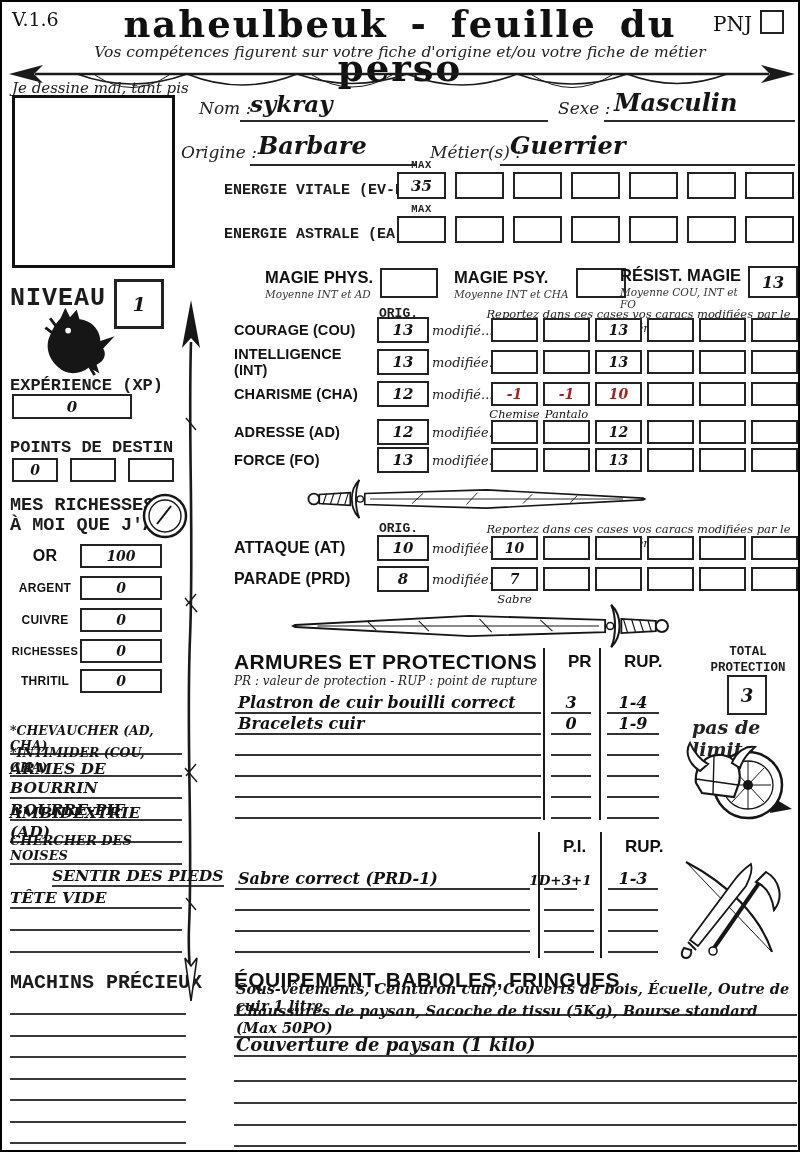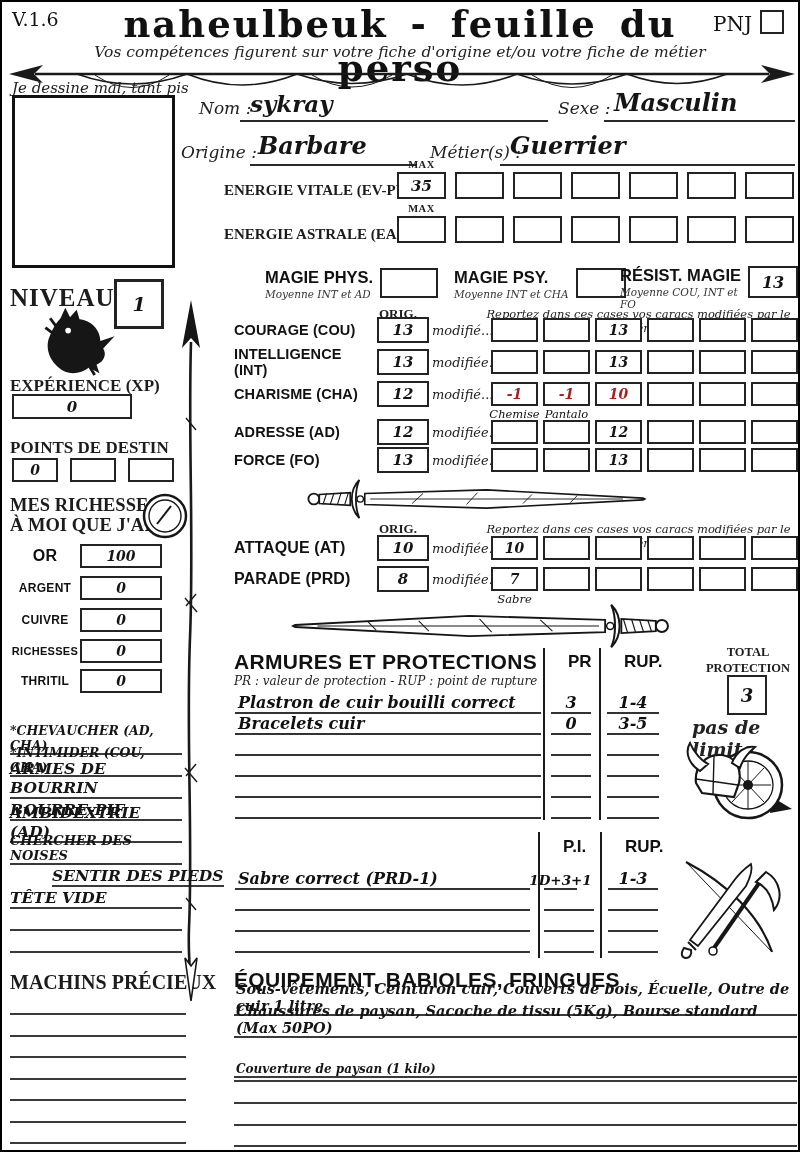--- a/index.html
+++ b/index.html
@@ -1,20 +1,20 @@
 <!DOCTYPE html>
 <html><head>
 <meta charset="utf-8">
 <style>
   html,body{margin:0;padding:0;background:#b9b9b9;}
   .page{position:relative;width:800px;height:1152px;background:#fff;border:2px solid #000;
         outline:1px solid #8a8a8a;box-sizing:border-box;overflow:hidden;
         font-family:"Liberation Sans",sans-serif;color:#111;}
   .abs{position:absolute;}
-  .bh{font-family:Liberation Serif, serif;font-weight:bold;color:#1c1c1c;}
+  .bh{font-family:Liberation Mono, monospace;font-weight:bold;color:#1c1c1c;}
   .script{font-family:"DejaVu Serif",serif;font-style:italic;color:#222;}
   .hand{font-family:"DejaVu Serif",serif;font-style:italic;font-weight:bold;color:#151515;}
   .red{color:#a42222;}
   .box{border:2px solid #232323;display:flex;align-items:center;justify-content:center;box-sizing:border-box;background:#fff;}
   .uline{border-bottom:2px solid #2a2a2a;}
   .wline{border-bottom:2px solid #3a3a3a;display:flex;align-items:flex-end;box-sizing:border-box;}
   
   .version{left:10px;top:6px;font-family:"DejaVu Serif",serif;font-size:19px;}
   .title{left:60px;right:60px;top:0px;text-align:center;font-family:"DejaVu Serif",serif;font-weight:bold;
          font-size:37px;letter-spacing:2px;word-spacing:8px;text-transform:lowercase;}
@@ -358,21 +358,21 @@
   <div class="abs col-head" style="left:597px;top:650px;width:70px;">RUP.</div>
   <div class="vline" style="left:541px;top:646px;height:172px;"></div>
   <div class="vline" style="left:597px;top:646px;height:172px;"></div>
 
   <div class="frow" style="left:233px;top:692px;width:306px;padding-left:3px;">Plastron de cuir bouilli correct</div>
   <div class="frow fc" style="left:549px;top:692px;width:40px;">3</div>
   <div class="frow fc" style="left:605px;top:692px;width:52px;">1-4</div>
 
   <div class="frow" style="left:233px;top:713px;width:306px;padding-left:3px;">Bracelets cuir</div>
   <div class="frow fc" style="left:549px;top:713px;width:40px;">0</div>
-  <div class="frow fc" style="left:605px;top:713px;width:52px;">3-5</div>
+  <div class="frow fc" style="left:605px;top:713px;width:52px;">1-9</div>
 
   <div class="frow" style="left:233px;top:734px;width:306px;"></div>
   <div class="frow" style="left:549px;top:734px;width:40px;"></div>
   <div class="frow" style="left:605px;top:734px;width:52px;"></div>
   <div class="frow" style="left:233px;top:755px;width:306px;"></div>
   <div class="frow" style="left:549px;top:755px;width:40px;"></div>
   <div class="frow" style="left:605px;top:755px;width:52px;"></div>
   <div class="frow" style="left:233px;top:776px;width:306px;"></div>
   <div class="frow" style="left:549px;top:776px;width:40px;"></div>
   <div class="frow" style="left:605px;top:776px;width:52px;"></div>
@@ -427,19 +427,19 @@
       <path d="M22,88 L30,96 M18,94 C14,100 16,104 20,104 C24,104 26,100 25,96 Z" stroke="#161616" stroke-width="2" fill="#fff"></path>
       <path d="M98,22 L48,94" stroke="#161616" stroke-width="4"></path>
       <path d="M100,18 C114,26 118,44 108,56 C106,42 100,32 90,28 Z" fill="#fff" stroke="#161616" stroke-width="2"></path>
       <circle cx="47" cy="97" r="4" stroke="#161616" stroke-width="1.6" fill="#fff"></circle>
     </svg>
   </div>
 
   <div class="abs sec-title" style="left:232px;top:966px;">ÉQUIPEMENT, BABIOLES, FRINGUES</div>
   <div class="abs wline hand" style="left:232px;top:993px;width:563px;height:21px;font-size:14.5px;padding-left:2px;font-weight:bold;">Sous-vêtements, Ceinturon cuir, Couverts de bois, Écuelle, Outre de cuir 1 litre</div>
   <div class="abs wline hand" style="left:232px;top:1015px;width:563px;height:21px;font-size:14.5px;padding-left:2px;font-weight:bold;">Chaussures de paysan, Sacoche de tissu (5Kg), Bourse standard (Max 50PO)</div>
-  <div class="abs wline hand" style="left:232px;top:1037px;width:563px;height:39px;font-size:12px;padding-left:2px;font-weight:bold;">Couverture de paysan (1 kilo)</div>
+  <div class="abs wline hand" style="left:232px;top:1037px;width:563px;height:18px;font-size:18px;padding-left:2px;font-weight:bold;">Couverture de paysan (1 kilo)</div>
   <div class="abs wline" style="left:232px;top:1059px;width:563px;height:21px;"></div>
   <div class="abs wline" style="left:232px;top:1081px;width:563px;height:21px;"></div>
   <div class="abs wline" style="left:232px;top:1103px;width:563px;height:21px;"></div>
   <div class="abs wline" style="left:232px;top:1124px;width:563px;height:21px;"></div>
 
 </div>
 
 </body></html>

